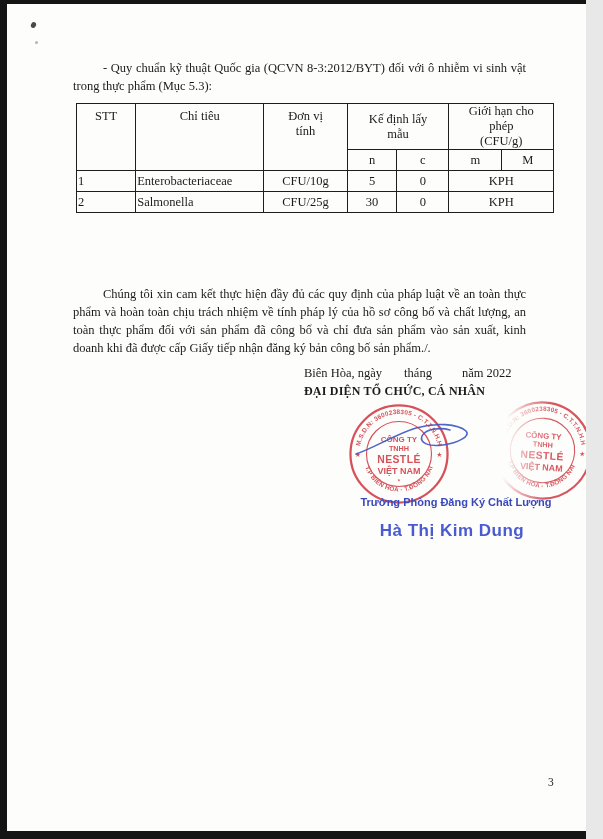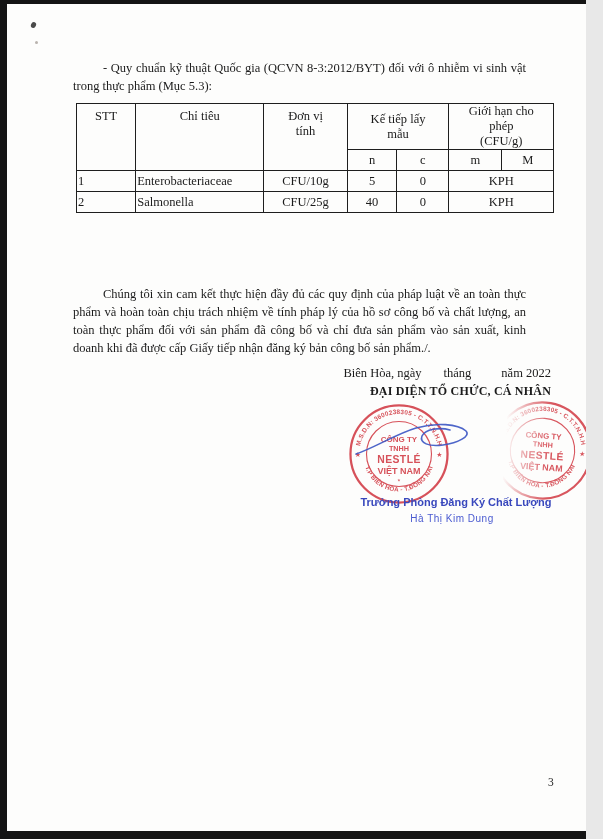--- a/index.html
+++ b/index.html
@@ -32,40 +32,40 @@
     border:1.5px solid #1e1e1e;padding:0 18px;text-align:center;
     vertical-align:middle;overflow:hidden;margin-left:24px;
   }
   table.criteria tr.h1 td{height:37px;}
   table.criteria tr.h2 td{height:20px;}
   table.criteria tr.dr td{height:20px;}
   table.criteria td.span2{vertical-align:top;padding-top:5px;}
   table.criteria td.lft{text-align:left;padding-left:1px;}
   .hdr2line{line-height:15px;}
 
-  .sig-block{position:absolute;left:311px;top:366px;width:240px;text-align:right;}
+  .sig-block{position:absolute;left:304px;top:366px;width:240px;text-align:left;}
   .place-date{font-size:12.5px;white-space:nowrap;}
   .place-date .gap1{display:inline-block;width:22px;}
   .place-date .gap2{display:inline-block;width:30px;}
   .rep-line{font-size:12px;font-weight:bold;margin-top:3px;letter-spacing:.2px;}
 
   .stamp{position:absolute;opacity:.93;}
   .stamp.left-stamp{left:347px;top:402px;}
   .stamp.right-stamp{
     left:491px;top:399px;opacity:.9;
     -webkit-mask-image:linear-gradient(90deg,transparent 0%,transparent 13%,rgba(0,0,0,.5) 32%,#000 56%);
     mask-image:linear-gradient(90deg,transparent 0%,transparent 13%,rgba(0,0,0,.5) 32%,#000 56%);
     transform:rotate(4deg);
   }
   .signature-svg{position:absolute;left:350px;top:414px;}
 
   .blue-block{position:absolute;left:352px;top:496px;width:200px;text-align:center;
     font-family:"Liberation Sans","DejaVu Sans",sans-serif;}
   .blue-title{font-size:11px;font-weight:bold;color:#3948bd;margin-left:8px;}
-  .blue-name{font-size:10px;font-weight:normal;color:#4a5ad0;margin-top:5px;letter-spacing:.5px;}
+  .blue-name{font-size:17px;font-weight:bold;color:#4a5ad0;margin-top:13px;letter-spacing:.5px;}
 
   .page-num{position:absolute;left:548px;top:776px;font-size:11.5px;}
 </style>
 </head>
 <body>
 
 <div class="page">
 
   <div class="bar top"></div>
   <div class="bar left"></div>
@@ -84,21 +84,21 @@
       <col style="width:48px">
         <col style="width:52px">
         <col style="width:53px">
         <col style="width:52px">
     </colgroup>
     <tbody>
       <tr class="h1">
         <td rowspan="2" class="span2">STT</td>
         <td rowspan="2" class="span2">Chỉ tiêu</td>
         <td rowspan="2" class="span2">Đơn vị tính</td>
-        <td colspan="2">Kế tiếp lấy mẫu</td>
+        <td colspan="2">Kế định lấy mẫu</td>
         <td colspan="2">
           <div class="hdr2line">Giới hạn cho phép</div>
           <div class="hdr2line">(CFU/g)</div>
         </td>
       </tr>
       <tr class="h2">
         <td>n</td>
         <td>c</td>
         <td>m</td>
         <td>M</td>
@@ -108,21 +108,21 @@
         <td class="lft">Enterobacteriaceae</td>
         <td>CFU/10g</td>
         <td>5</td>
         <td>0</td>
         <td colspan="2">KPH</td>
       </tr>
       <tr class="dr">
         <td class="lft">2</td>
         <td class="lft">Salmonella</td>
         <td>CFU/25g</td>
-        <td>40</td>
+        <td>30</td>
         <td>0</td>
         <td colspan="2">KPH</td>
       </tr>
     </tbody>
   </table>
 
 
   <p class="para p-commit">Chúng tôi xin cam kết thực hiện đầy đủ các quy định của pháp luật về an toàn thực phẩm và hoàn toàn chịu trách nhiệm về tính pháp lý của hồ sơ công bố và chất lượng, an toàn thực phẩm đối với sản phẩm đã công bố và chỉ đưa sản phẩm vào sản xuất, kinh doanh khi đã được cấp Giấy tiếp nhận đăng ký bản công bố sản phẩm./.</p>
 
   <div class="sig-block">

